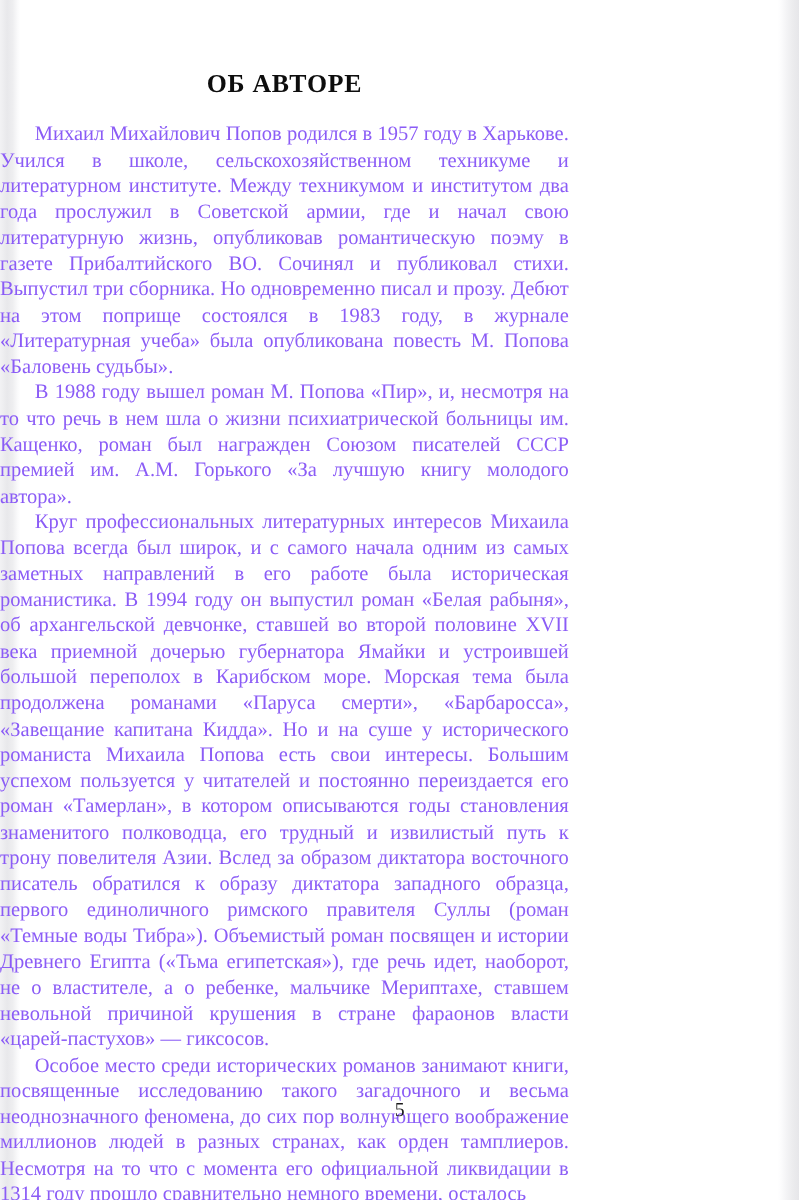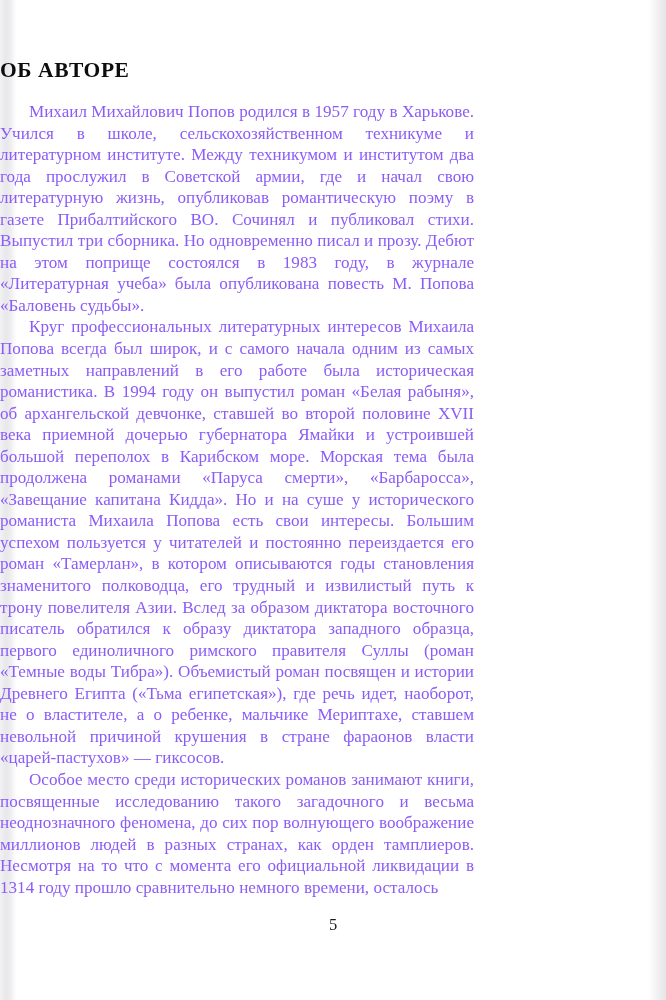--- a/index.html
+++ b/index.html
@@ -53,21 +53,21 @@
         #ffffff 100%);
     pointer-events: none;
   }
 
   .chapter-title {
     margin: 0;
     padding: 0;
     font-size: 21.5px;
     font-weight: bold;
     letter-spacing: 0.6px;
-    text-align: left;
+    text-align: center;
     color: #0d0d0d;
     position: absolute;
     top: 58px;
     left: 0;
     width: 474px;
   }
 
   .body-text {
     position: absolute;
     top: 101px;
@@ -104,19 +104,20 @@
 
 <div class="page">
 
   <div class="edge-shadow-left"></div>
   <div class="edge-shadow-right"></div>
 
   <h1 class="chapter-title">ОБ АВТОРЕ</h1>
 
   <div class="body-text">
     <p>Михаил Михайлович Попов родился в 1957 году в Харькове. Учился в школе, сельскохозяйственном техникуме и литературном институте. Между техникумом и институтом два года прослужил в Советской армии, где и начал свою литературную жизнь, опубликовав романтическую поэму в газете Прибалтийского ВО. Сочинял и публиковал стихи. Выпустил три сборника. Но одновременно писал и прозу. Дебют на этом поприще состоялся в 1983 году, в журнале «Литературная учеба» была опубликована повесть М. Попова «Баловень судьбы».</p>
+    <p>В 1988 году вышел роман М. Попова «Пир», и, несмотря на то что речь в нем шла о жизни психиатрической больницы им. Кащенко, роман был награжден Союзом писателей СССР премией им. А.М. Горького «За лучшую книгу молодого автора».</p>
     <p>Круг профессиональных литературных интересов Михаила Попова всегда был широк, и с самого начала одним из самых заметных направлений в его работе была историческая романистика. В 1994 году он выпустил роман «Белая рабыня», об архангельской девчонке, ставшей во второй половине XVII века приемной дочерью губернатора Ямайки и устроившей большой переполох в Карибском море. Морская тема была продолжена романами «Паруса смерти», «Барбаросса», «Завещание капитана Кидда». Но и на суше у исторического романиста Михаила Попова есть свои интересы. Большим успехом пользуется у читателей и постоянно переиздается его роман «Тамерлан», в котором описываются годы становления знаменитого полководца, его трудный и извилистый путь к трону повелителя Азии. Вслед за образом диктатора восточного писатель обратился к образу диктатора западного образца, первого единоличного римского правителя Суллы (роман «Темные воды Тибра»). Объемистый роман посвящен и истории Древнего Египта («Тьма египетская»), где речь идет, наоборот, не о властителе, а о ребенке, мальчике Мериптахе, ставшем невольной причиной крушения в стране фараонов власти «царей-пастухов» — гиксосов.</p>
     <p>Особое место среди исторических романов занимают книги, посвященные исследованию такого загадочного и весьма неоднозначного феномена, до сих пор волнующего воображение миллионов людей в разных странах, как орден тамплиеров. Несмотря на то что с момента его официальной ликвидации в 1314 году прошло сравнительно немного времени, осталось</p>
   </div>
 
   <div class="page-number">5</div>
 
 </div>
 
 </body></html>

